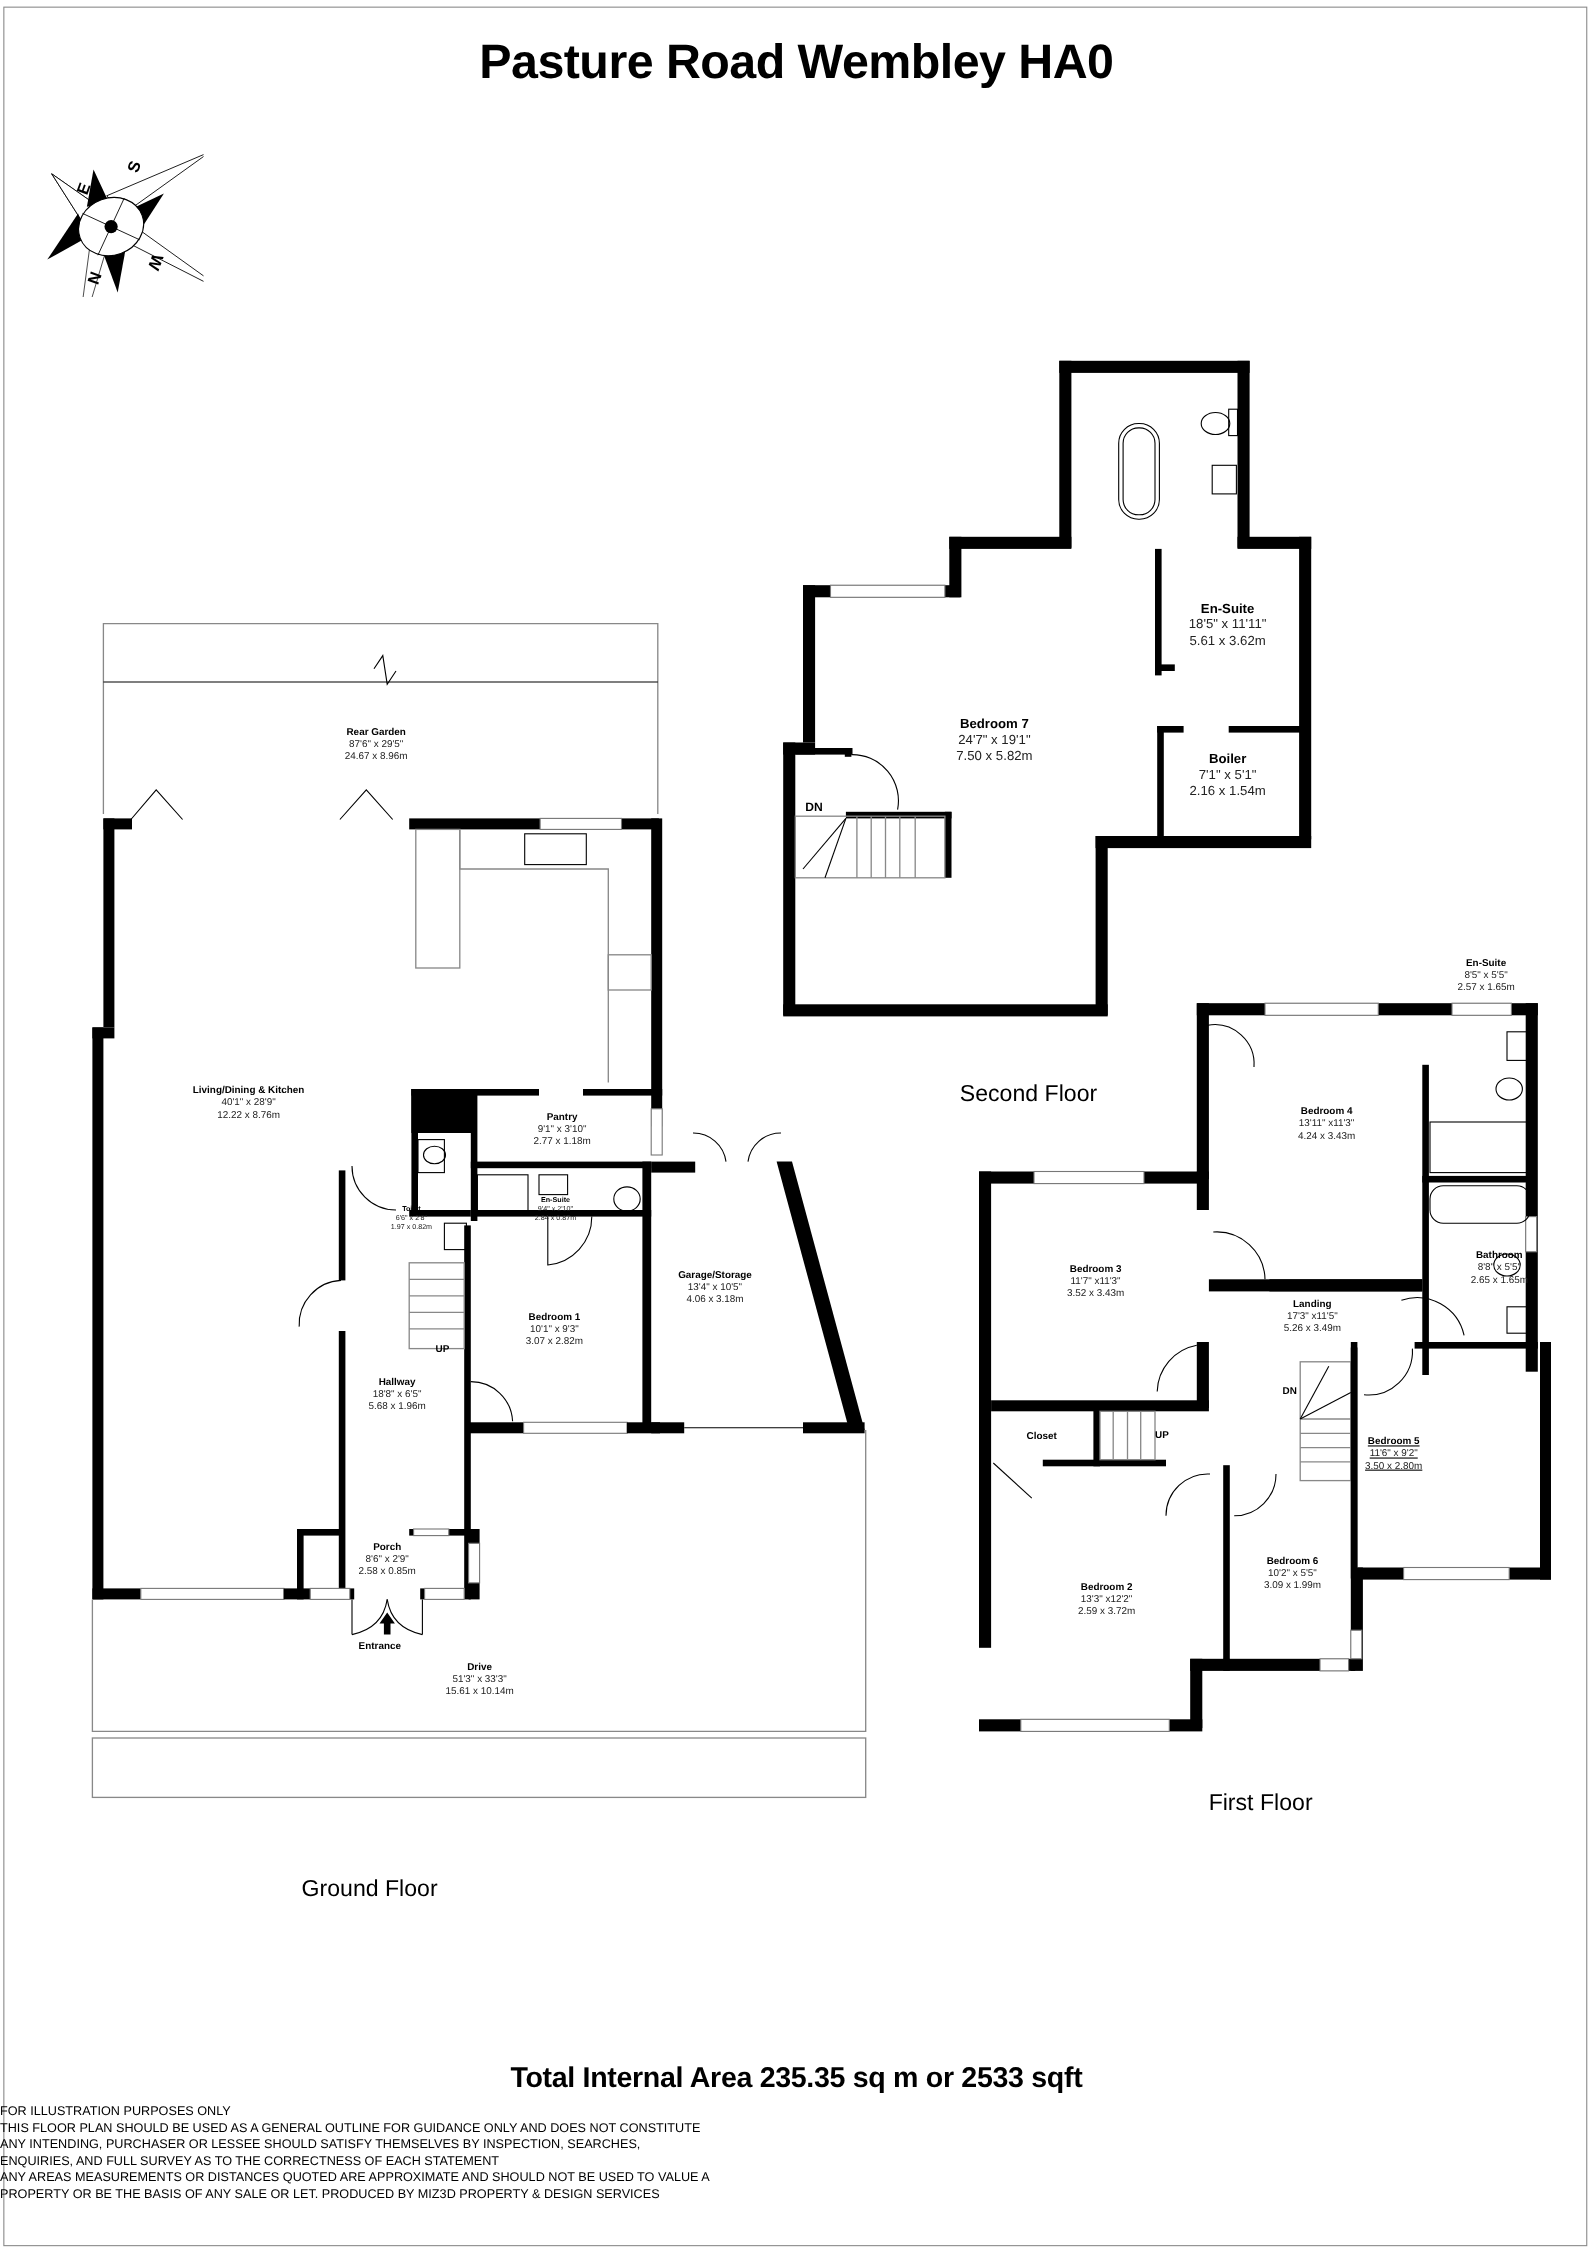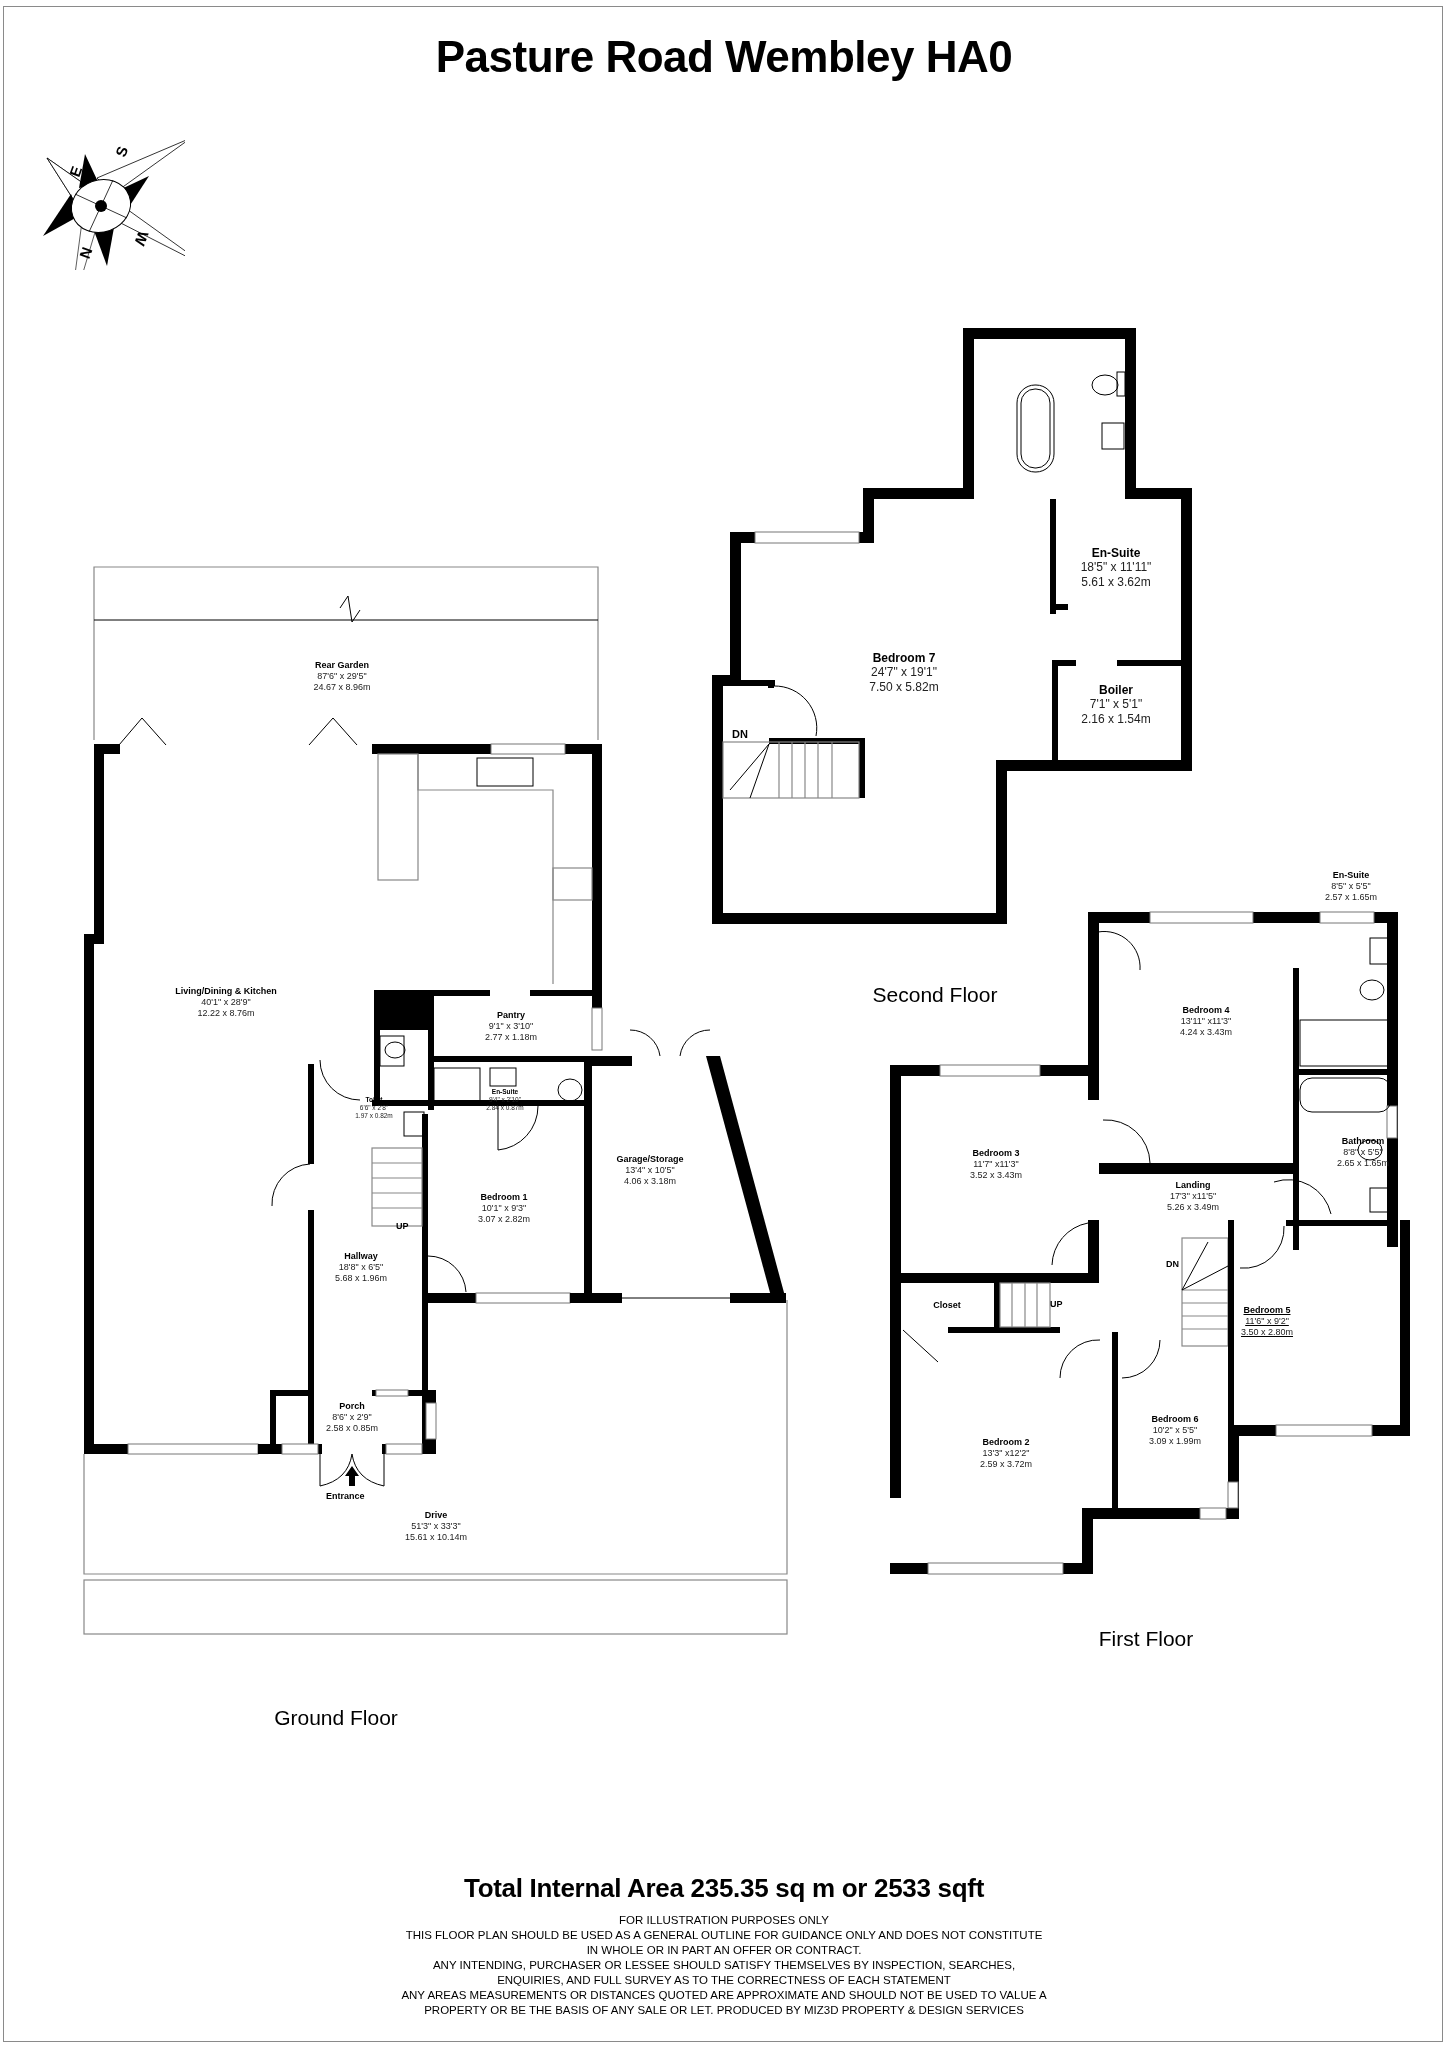--- a/index.html
+++ b/index.html
@@ -19,21 +19,21 @@
   .lbl .n { font-weight: bold; font-size: 11px; }
   .lbl .d { font-size: 11px; color: #222; }
   .lbl.sm .n { font-size: 8px; }
   .lbl.sm .d { font-size: 8px; }
   .lbl.lg .n { font-size: 12px; }
   .lbl.lg .d { font-size: 12px; }
   .floor { position: absolute; font-weight: normal; font-size: 21px; transform: translateX(-50%); white-space: nowrap; }
   .tag { position: absolute; font-weight: bold; font-size: 11px; }
   .total { position: absolute; left: 0; width: 1448px; top: 1873px; text-align: center;
            font-size: 26px; font-weight: bold; letter-spacing: -0.3px; }
-  .disclaimer { position: absolute; left: 0; width: 1448px; top: 1913px; text-align: center;
+  .disclaimer { position: absolute; left: 0; width: 1448px; top: 1913px; 
                 font-size: 11.5px; line-height: 15px; }
   .disclaimer div { white-space: nowrap; }
   .compass { position: absolute; left: 25px; top: 110px; }
 </style>
 </head>
 <body>
 
 <div class="frame"></div>
 
 <div class="title">Pasture Road Wembley HA0</div>
@@ -389,18 +389,17 @@
   <div class="d" style="font-size:9px">2.59 x 3.72m</div>
 </div>
 <div class="tag" style="left:1050px; top:1299px; font-size:9px;">UP</div>
 <div class="tag" style="left:1166px; top:1259px; font-size:9px;">DN</div>
 <div class="floor" style="left:1146px; top:1627px;">First Floor</div>
 
 <div class="total">Total Internal Area 235.35 sq m or 2533 sqft</div>
 <div class="disclaimer">
   <div>FOR ILLUSTRATION PURPOSES ONLY</div>
   <div>THIS FLOOR PLAN SHOULD BE USED AS A GENERAL OUTLINE FOR GUIDANCE ONLY AND DOES NOT CONSTITUTE</div>
-  <div>IN WHOLE OR IN PART AN OFFER OR CONTRACT.</div>
   <div>ANY INTENDING, PURCHASER OR LESSEE SHOULD SATISFY THEMSELVES BY INSPECTION, SEARCHES,</div>
   <div>ENQUIRIES, AND FULL SURVEY AS TO THE CORRECTNESS OF EACH STATEMENT</div>
   <div>ANY AREAS MEASUREMENTS OR DISTANCES QUOTED ARE APPROXIMATE AND SHOULD NOT BE USED TO VALUE A</div>
   <div>PROPERTY OR BE THE BASIS OF ANY SALE OR LET. PRODUCED BY MIZ3D PROPERTY &amp; DESIGN SERVICES</div>
 </div>
 
 </body></html>

